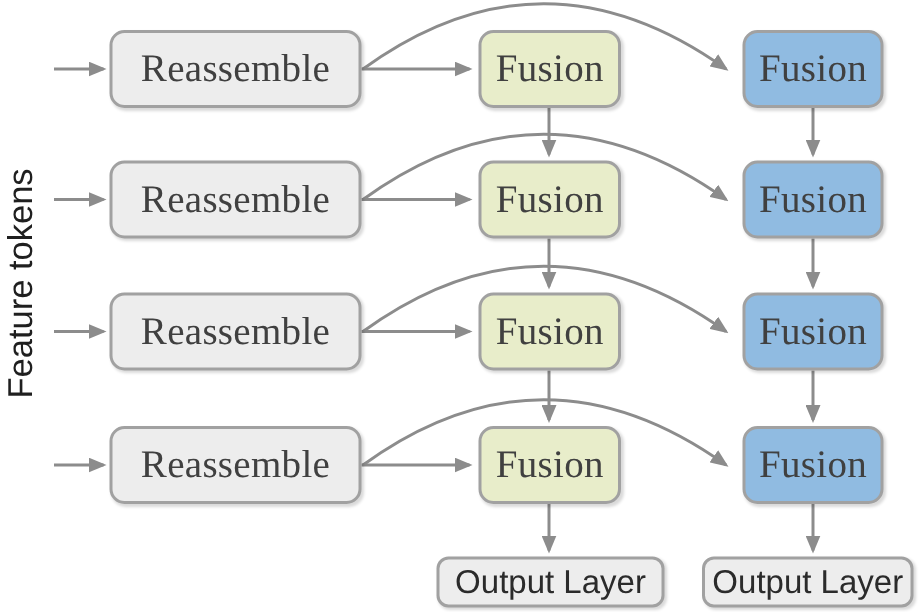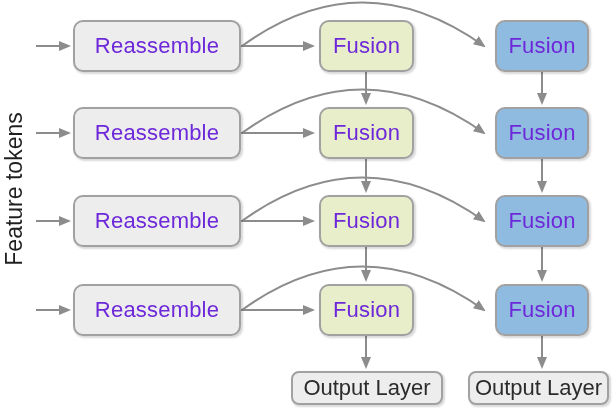--- a/index.html
+++ b/index.html
@@ -17,25 +17,26 @@
     z-index: 0;
   }
   .box {
     position: absolute;
     box-sizing: border-box;
     display: flex;
     align-items: center;
     justify-content: center;
     border: 2px solid #a1a1a1;
     border-radius: 10px;
-    font-size: 22px;
-    color: #6d28d9;
+    font-size: 26px;
+    color: #404040;
     z-index: 1;
     box-shadow: 1.5px 1.5px 2px rgba(0,0,0,0.15);
     letter-spacing: 0.2px;
+    font-family: Liberation Serif, serif;
   }
   .reassemble   { left: 73px;  width: 168px; height: 52px; background: #ededed; }
   .fusion-mid   { left: 319px; width: 95px;  height: 52px; background: #e8edca; }
   .fusion-right { left: 495px; width: 94px;  height: 52px; background: #90bbe1; }
   .row1 { top: 20px; }
   .row2 { top: 107px; }
   .row3 { top: 195px; }
   .row4 { top: 284px; }
   .output {
     position: absolute;

